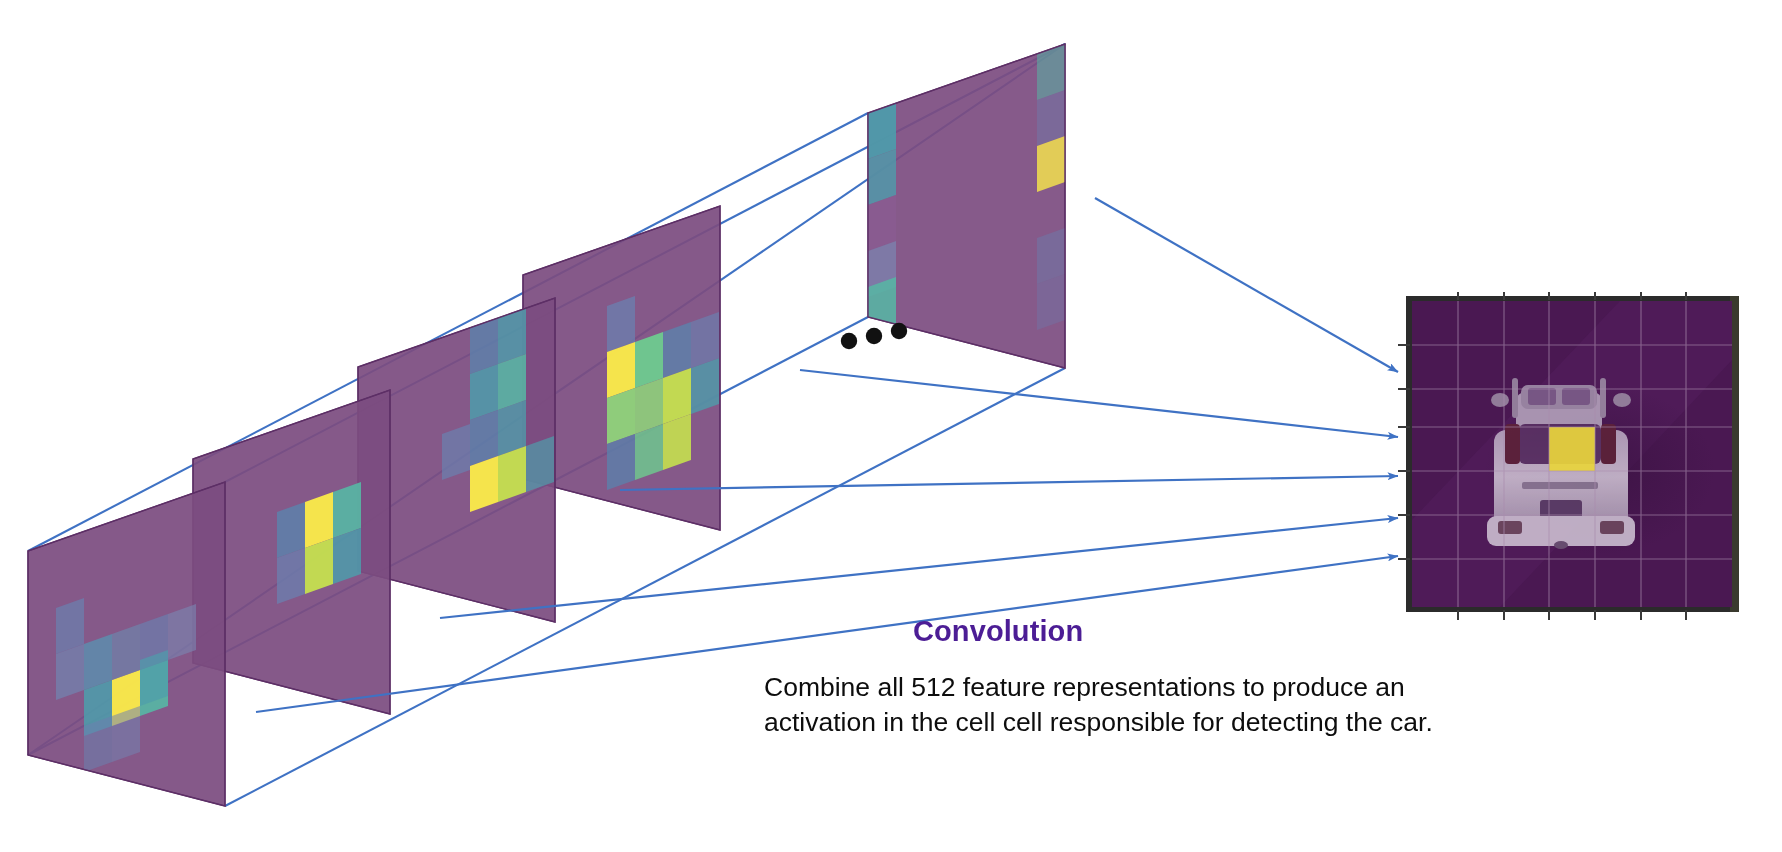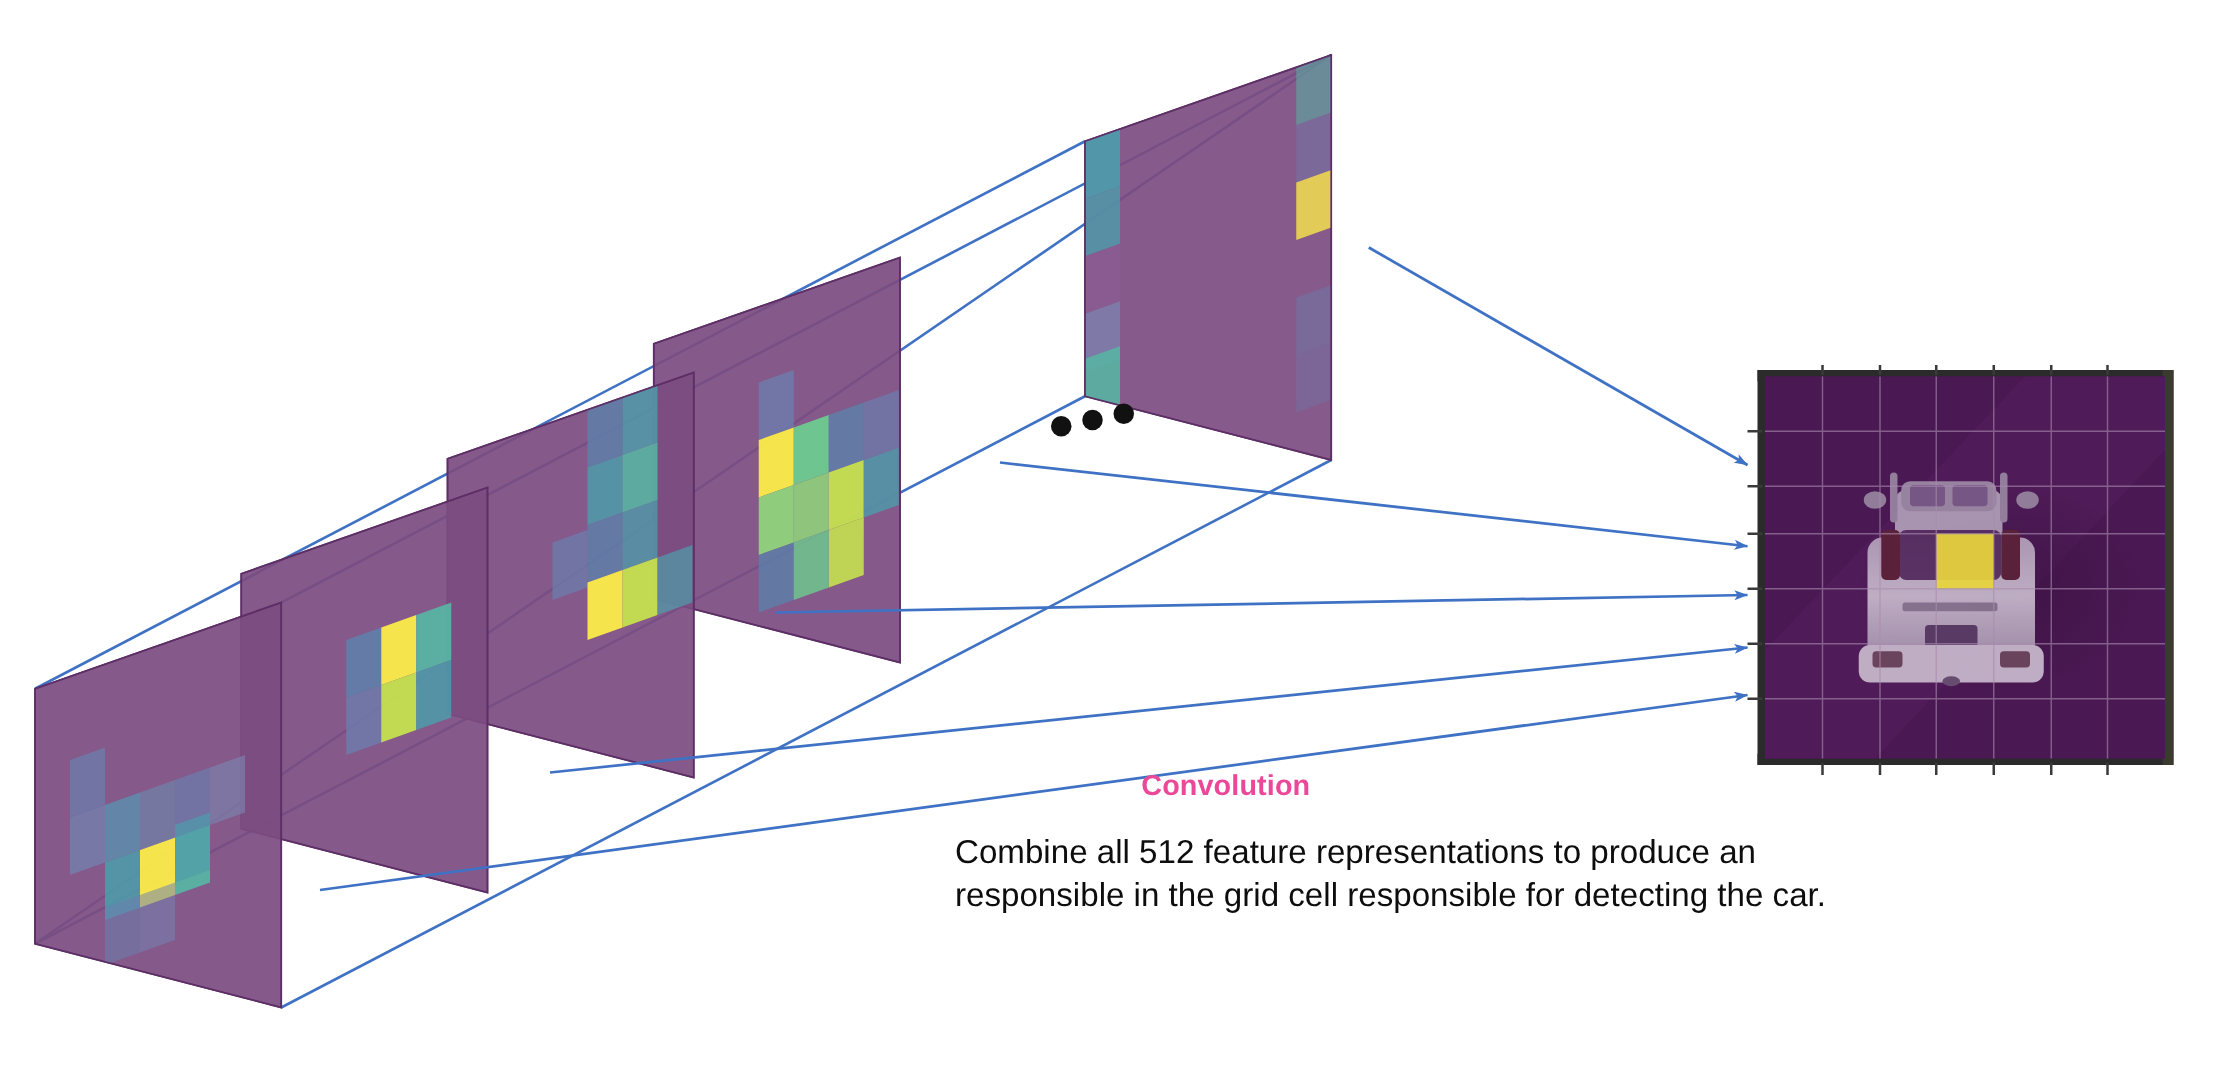--- a/index.html
+++ b/index.html
@@ -8,21 +8,21 @@
     width:1782px;height:852px;position:relative;overflow:hidden;
     font-family:"Liberation Sans", sans-serif;
     -webkit-font-smoothing:antialiased;
   }
   #stage{position:absolute;left:0;top:0;width:1782px;height:852px;}
   svg#scene{position:absolute;left:0;top:0;width:1782px;height:852px;display:block;}
 
   
   .text-block{position:absolute;left:748px;top:615px;width:860px;}
   .conv-title{
-    font-size:23px;font-weight:bold;color:#ec4899;
+    font-size:29px;font-weight:bold;color:#4c1d95;
     text-align:left;margin:0 0 22px 165px;letter-spacing:.1px;
     font-family:"Liberation Sans", sans-serif;
   }
   .conv-caption{
     font-size:26.5px;color:#0d0d0d;line-height:1.33;margin:16px;
     font-family:"Liberation Sans", sans-serif;font-weight:400;
   }
   .conv-caption span{display:block;}
 </style>
 </head>
@@ -280,17 +280,17 @@
         <line x1="1398" y1="515" x2="1410" y2="515"></line>
         <line x1="1398" y1="559" x2="1410" y2="559"></line>
       </g>
     </g>
   </svg>
 
   <div class="text-block">
     <div class="conv-title">Convolution</div>
     <div class="conv-caption">
       <span>Combine all 512 feature representations to produce an</span>
-      <span>responsible in the grid cell responsible for detecting the car.</span>
+      <span>activation in the cell cell responsible for detecting the car.</span>
     </div>
   </div>
 
 </div>
 
 </body></html>

